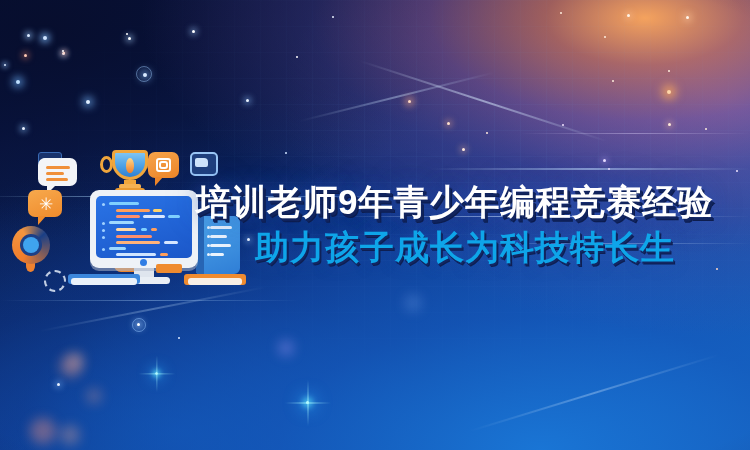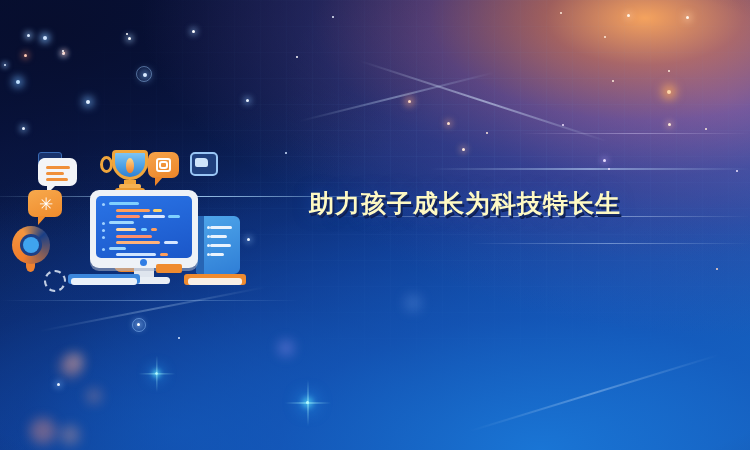--- a/index.html
+++ b/index.html
@@ -122,21 +122,21 @@
   
   #text-block{position:absolute;left:196px;top:180px;width:546px;}
   #main-title{
     margin:0;color:#ffffff;font-weight:700;font-size:35px;line-height:44px;
     letter-spacing:.5px;white-space:nowrap;
     text-shadow:
       2px 3px 0 #11245e, 3px 4px 0 #0d1d4e,
       0 0 18px rgba(40,90,190,.55), 0 0 34px rgba(30,70,170,.35);
   }
   #sub-title{
-    margin:6px 0 0 0;color:#fef9c3;font-weight:700;font-size:25px;line-height:34px;
+    margin:6px 0 0 0;color:#0ea5e9;font-weight:700;font-size:34px;line-height:34px;
     letter-spacing:1px;text-align:center;padding-right:8px;white-space:nowrap;
     text-shadow:1px 2px 0 #132763, 2px 3px 0 #0e1f52, 0 0 16px rgba(40,90,190,.5);
   }
 </style>
 </head>
 <body>
 
 <div id="banner">
 
   <div class="layer" id="bg-base"></div>
@@ -296,16 +296,17 @@
     <div class="il monitor-dot"></div>
 
     <div class="il book-stack bs-or3"></div>
     <div class="il book-stack bs-blue1"></div>
     <div class="il book-stack bs-blue2"></div>
     <div class="il book-stack bs-or1"></div>
     <div class="il book-stack bs-or2"></div>
   </div>
 
   <div id="text-block">
+    <h1 id="main-title">培训老师9年青少年编程竞赛经验</h1>
     <h2 id="sub-title">助力孩子成长为科技特长生</h2>
   </div>
 
 </div>
 
 </body></html>

